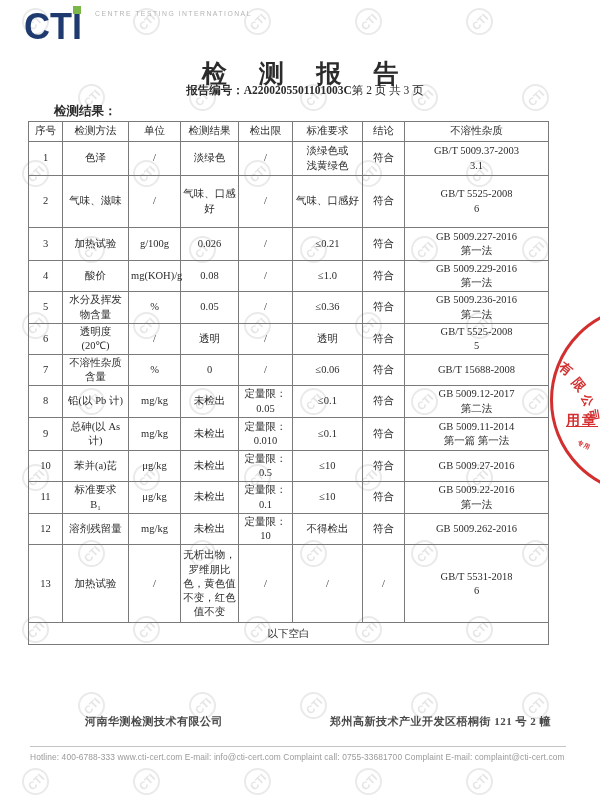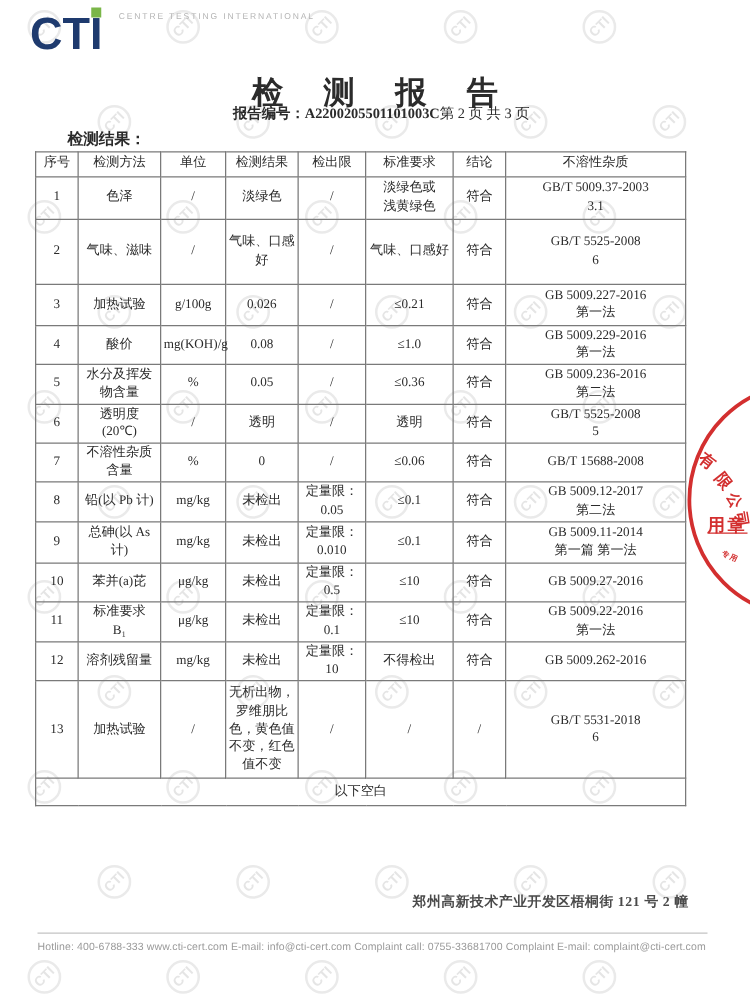--- a/index.html
+++ b/index.html
@@ -342,20 +342,21 @@
 6</td>
         </tr>
       </tbody>
     <tfoot>
       <tr>
         <td colspan="8" style="height:22px">以下空白</td>
       </tr>
     </tfoot>
   </table>
 
+  <div class="footer-company">河南华测检测技术有限公司</div>
   <div class="footer-address">郑州高新技术产业开发区梧桐街 121 号 2 幢</div>
   <div class="footer-line"></div>
   <div class="footer-contact">Hotline: 400-6788-333      www.cti-cert.com      E-mail: info@cti-cert.com      Complaint call: 0755-33681700      Complaint E-mail: complaint@cti-cert.com</div>
 </div>
 
 <div class="stamp">
   <span class="c0">有</span>
   <span class="c1">限</span>
   <span class="c2">公</span>
   <span class="c3">司</span>

